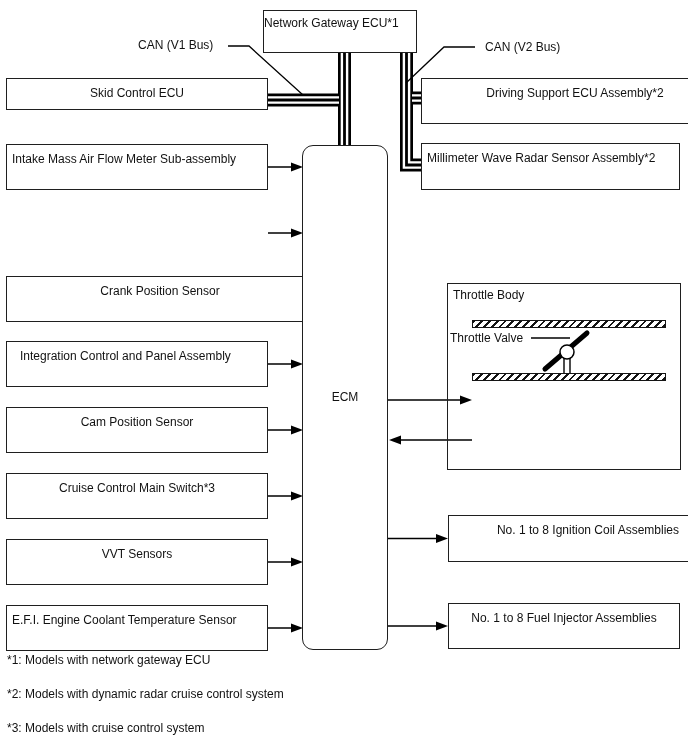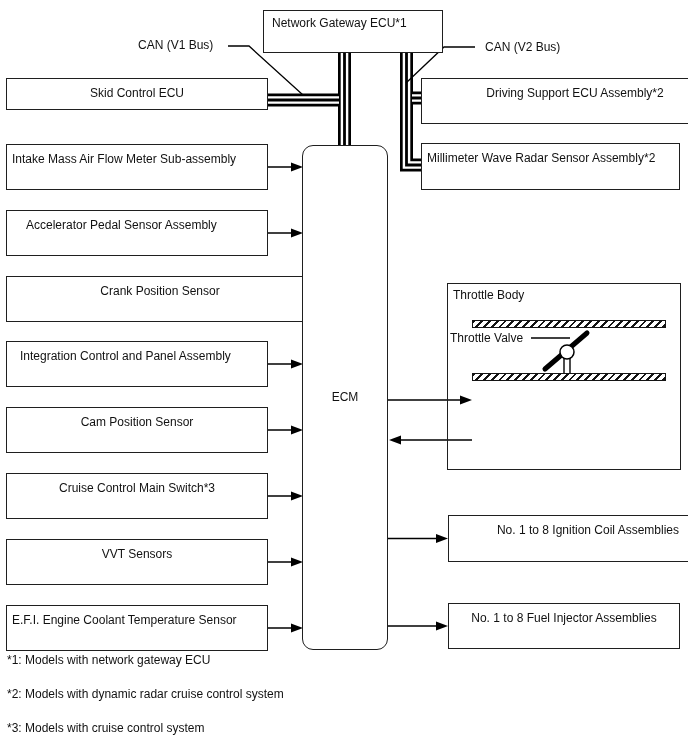--- a/index.html
+++ b/index.html
@@ -23,21 +23,21 @@
   #n-intake      { left:6px;   top:144px; width:262px; height:46px; padding-left:5px; }
   #n-accelerator { left:6px;   top:210px; width:262px; height:46px; padding-left:19px; }
   #n-crank       { left:6px;   top:276px; width:308px; height:46px; }
   #n-integration { left:6px;   top:341px; width:262px; height:46px; padding-left:13px; }
   #n-cam         { left:6px;   top:407px; width:262px; height:46px; }
   #n-cruise      { left:6px;   top:473px; width:262px; height:46px; }
   #n-vvt         { left:6px;   top:539px; width:262px; height:46px; }
   #n-efi         { left:6px;   top:605px; width:262px; height:46px; padding-left:5px; }
 
   
-  #n-gateway  { left:263px; top:10px;  width:180px; height:43px; padding:5px 0 0 8px; }
+  #n-gateway  { left:263px; top:10px;  width:154px; height:43px; padding:5px 0 0 0; }
   #n-driving  { left:421px; top:78px;  width:308px; height:46px; }
   #n-radar    { left:421px; top:143px; width:259px; height:47px; padding-left:5px; }
   #n-ignition { left:448px; top:515px; width:280px; height:47px; }
   #n-injector { left:448px; top:603px; width:232px; height:46px; }
 
   
   #n-ecm {
     left:302px; top:145px; width:86px; height:505px;
     border-radius:11px; display:flex; align-items:center; justify-content:center;
     padding-top:0;
@@ -172,23 +172,20 @@
 
   <div class="floating-label" id="lbl-v1">CAN (V1 Bus)</div>
   <div class="floating-label" id="lbl-v2">CAN (V2 Bus)</div>
 
   <div class="box center" id="n-skid">
     <span>Skid Control ECU</span>
   </div>
   <div class="box left" id="n-intake">
     <span>Intake Mass Air Flow Meter Sub-assembly</span>
   </div>
-  <div class="box left" id="n-accelerator">
-    <span>Accelerator Pedal Sensor Assembly</span>
-  </div>
   <div class="box center" id="n-crank">
     <span>Crank Position Sensor</span>
   </div>
   <div class="box left" id="n-integration">
     <span>Integration Control and Panel Assembly</span>
   </div>
   <div class="box center" id="n-cam">
     <span>Cam Position Sensor</span>
   </div>
   <div class="box center" id="n-cruise">

